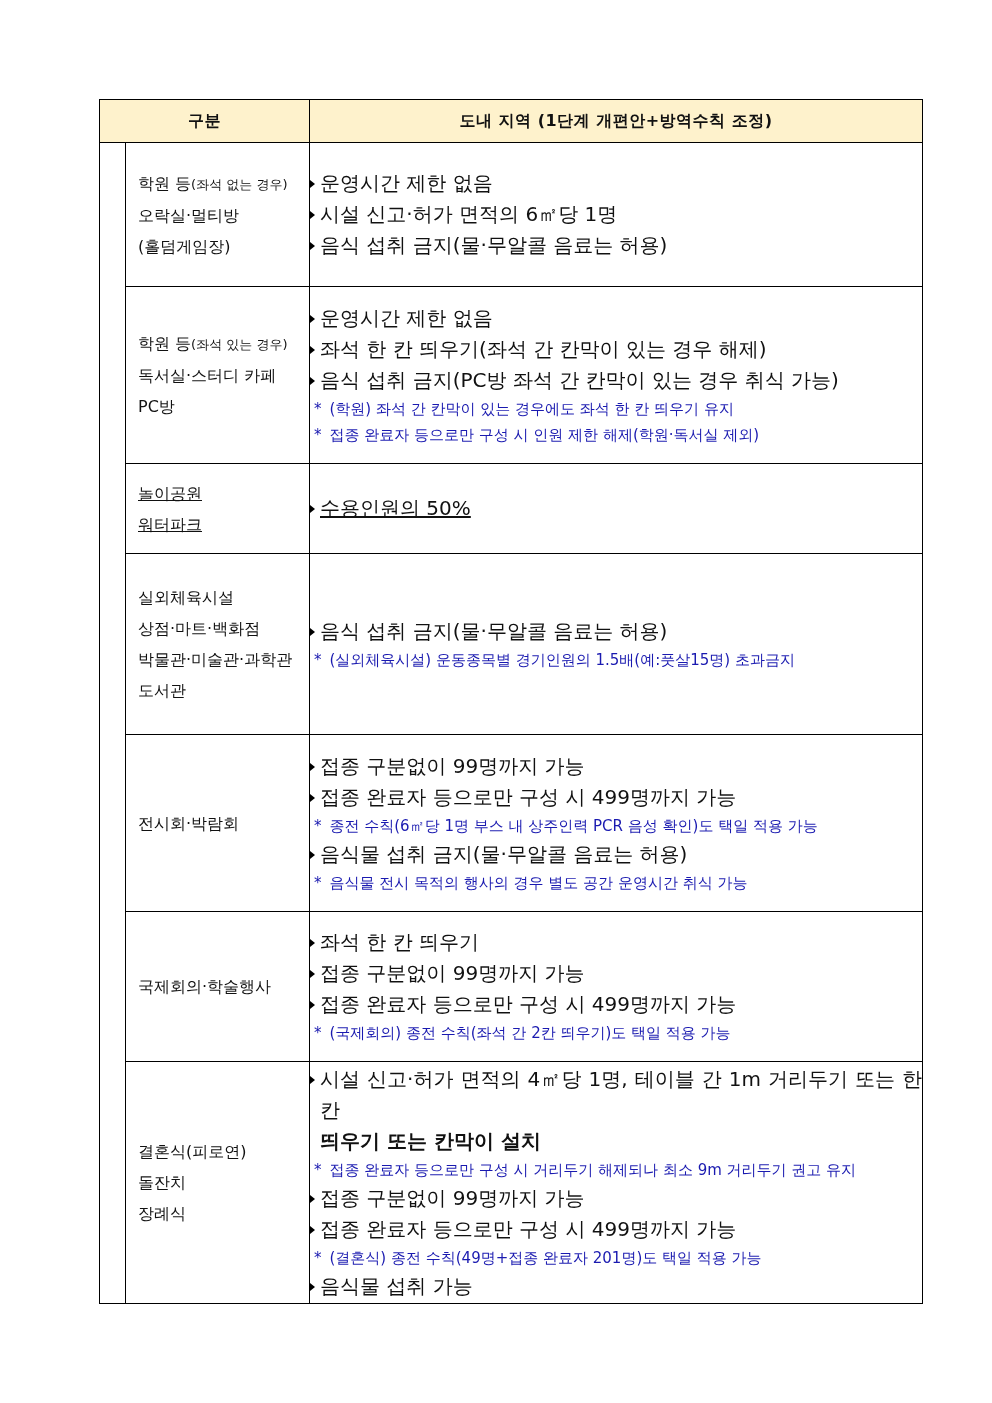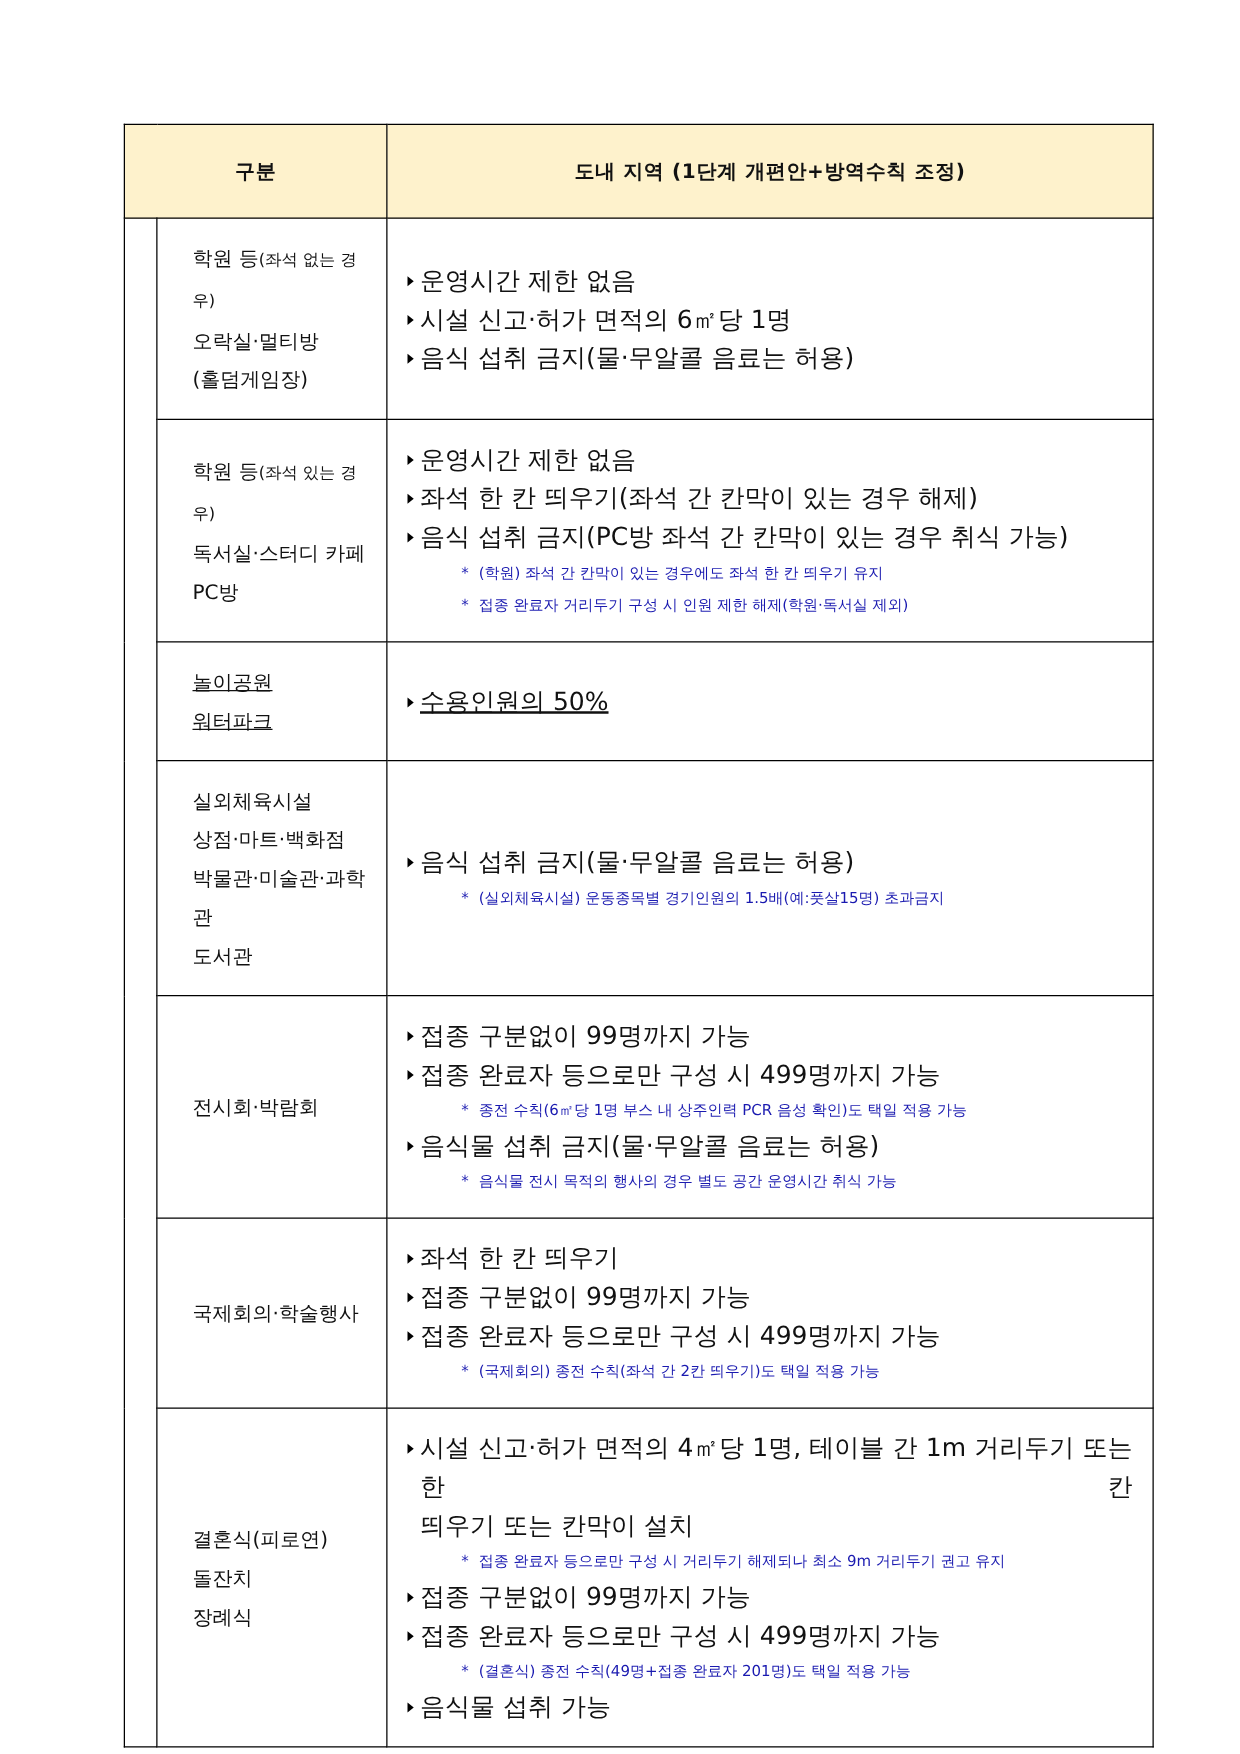--- a/index.html
+++ b/index.html
@@ -1,29 +1,29 @@
 <!DOCTYPE html>
 <html><head>
 <meta charset="utf-8">
 <style>
   html, body { margin:0; padding:0; background:#ffffff; }
   body { width:992px; height:1403px; position:relative; font-family:"DejaVu Sans", "Liberation Sans", sans-serif; color:#111; }
   .tbl { position:absolute; left:99px; top:99px; width:823px; border-collapse:collapse; table-layout:fixed; }
-  .tbl td, .tbl th { border:1.5px solid #000; padding:16px; vertical-align:middle; }
+  .tbl td, .tbl th { border:1.5px solid #000; padding:0; vertical-align:middle; }
   .tbl thead th { background:#fef2cc; height:42px; font-weight:bold; font-size:16px; text-align:center; letter-spacing:0.5px; }
   .spine { width:24px; border-top:1.5px solid #000; }
   .cat { width:184px; }
   .cat-inner { padding:0 0 0 12px; font-size:16px; line-height:31px; }
   .cat-inner .small { font-size:13px;margin-top:48px; }
   .content { padding:0 10px 0 16px; }
   .line { font-size:20px; line-height:31px; position:relative; padding-left:10px; }
   .line .tri { position:absolute; left:0; top:12px; width:0; height:0; border-top:4px solid transparent; border-bottom:4px solid transparent; border-left:5px solid #000; }
   .line.justify { text-align:justify; text-align-last:justify; }
-  .line.cont { padding-left:10px; }
-  .note { font-size:12px; line-height:26px; color:#1a1ab0; padding-left:4px;margin-left:39px; }
+  .line.cont { padding-left:10px;font-weight:bold; }
+  .note { font-size:15px; line-height:26px; color:#1a1ab0; padding-left:4px; }
   .note .star { margin-right:8px; }
 </style>
 </head>
 <body>
 
 <table class="tbl">
   <colgroup>
     <col style="width:26px">
     <col style="width:184px">
     <col style="width:613px">
@@ -56,21 +56,21 @@
             <div><span>학원 등</span><span class="small">(좌석 있는 경우)</span></div>
             <div><span>독서실·스터디 카페</span></div>
             <div><span>PC방</span></div>
           </div>
         </td>
         <td class="content">
           <div class="line"><span class="tri"></span><span>운영시간 제한 없음</span></div>
           <div class="line"><span class="tri"></span><span>좌석 한 칸 띄우기(좌석 간 칸막이 있는 경우 해제)</span></div>
           <div class="line"><span class="tri"></span><span>음식 섭취 금지(PC방 좌석 간 칸막이 있는 경우 취식 가능)</span></div>
           <div class="note"><span class="star">*</span><span>(학원) 좌석 간 칸막이 있는 경우에도 좌석 한 칸 띄우기 유지</span></div>
-          <div class="note"><span class="star">*</span><span>접종 완료자 거리두기 구성 시 인원 제한 해제(학원·독서실 제외)</span></div>
+          <div class="note"><span class="star">*</span><span>접종 완료자 등으로만 구성 시 인원 제한 해제(학원·독서실 제외)</span></div>
         </td>
       </tr>
       <tr style="height: 90px; text-decoration: underline;">
         <td class="cat">
           <div class="cat-inner">
             <div><span>놀이공원</span></div>
             <div><span>워터파크</span></div>
           </div>
         </td>
         <td class="content">

